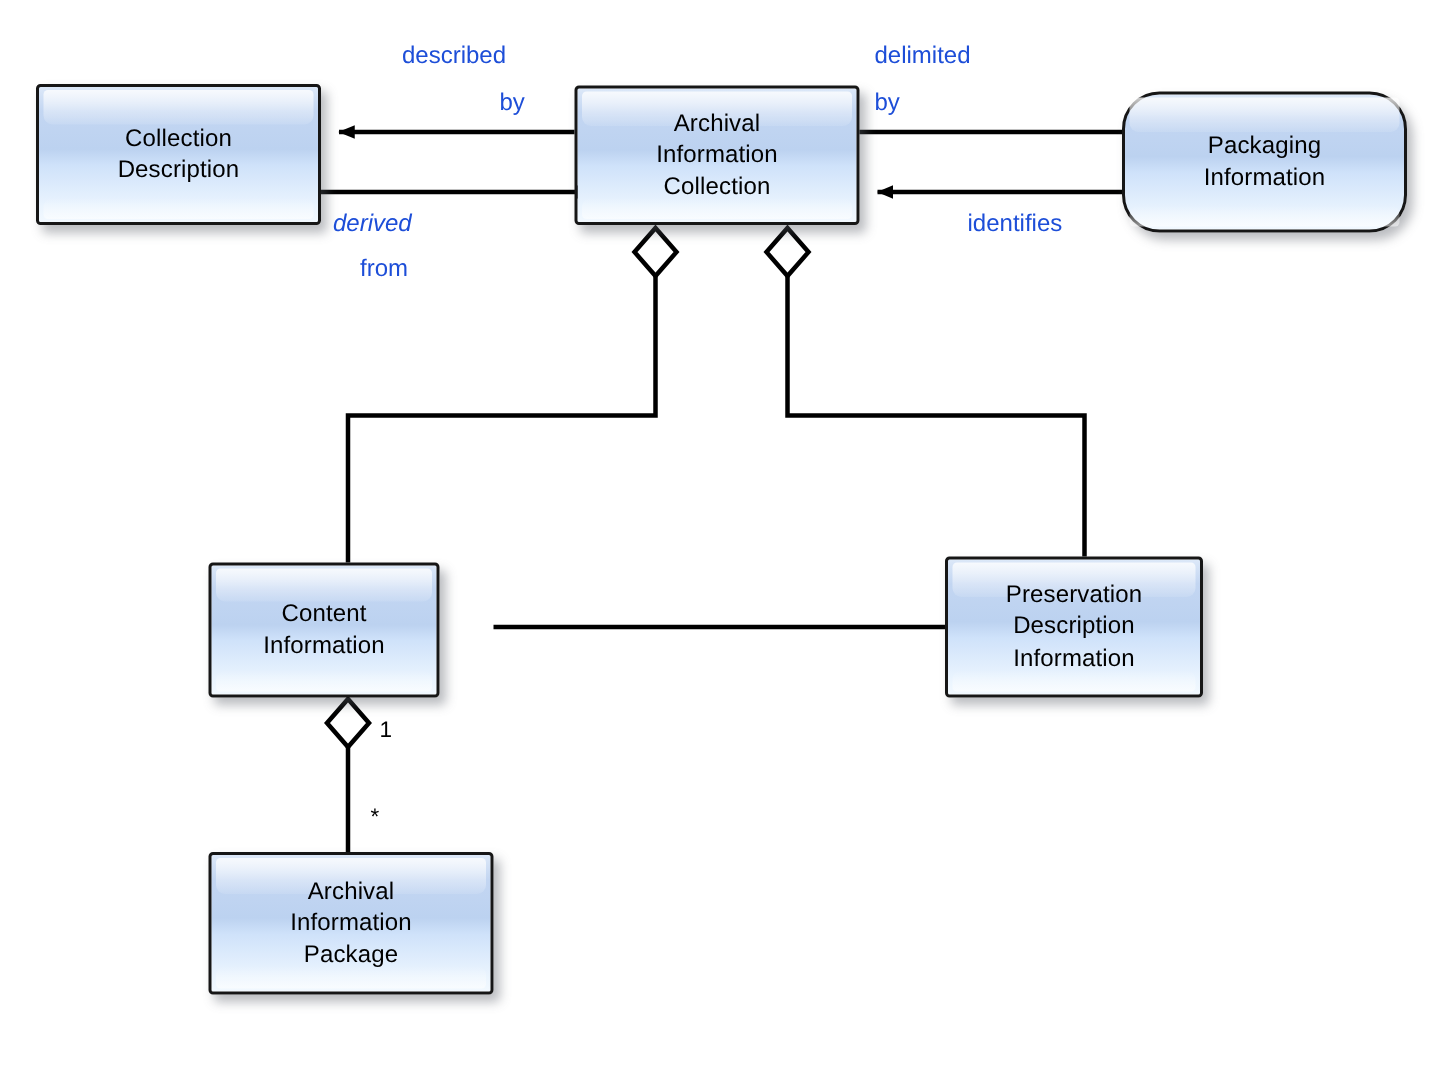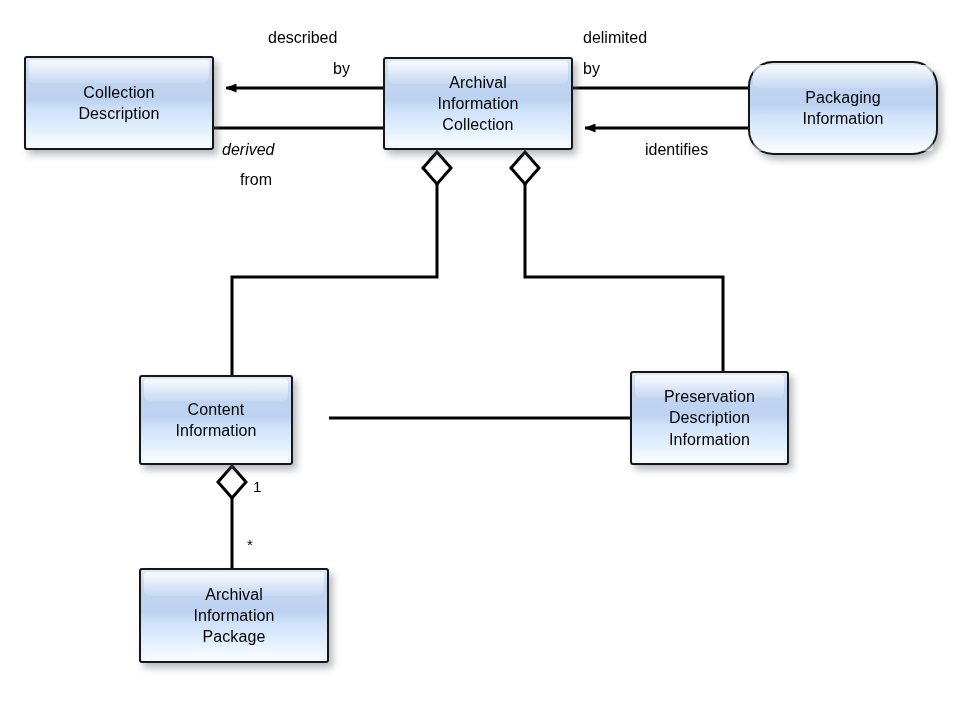--- a/index.html
+++ b/index.html
@@ -80,21 +80,21 @@
     border-radius: 6px 6px 3px 3px;
     background: linear-gradient(to bottom,
         rgba(255,255,255,0.0) 0%,
         rgba(255,255,255,0.55) 100%);
     pointer-events: none;
     z-index: 1;
   }
   .edge-label {
     position: absolute;
     font-size: 16px;
-    color: #000000;
+    color: #1d4ed8;
     white-space: nowrap;
     z-index: 4;
     line-height: 1.28;
   }
   .mult-label {
     position: absolute;
     font-size: 15px;
     color: #000000;
     white-space: nowrap;
     z-index: 4;
@@ -157,21 +157,21 @@
   </div>
 
   <div class="node" style="left: 748px; top: 61px; width: 190px; height: 94px; border-radius: 25px;">
     <span class="node-inner">Packaging<br>Information</span>
   </div>
 
   <div class="node" style="left: 139px; top: 375px; width: 154px; height: 90px;">
     <span class="node-inner">Content<br>Information</span>
   </div>
 
-  <div class="node" style="left: 630px; top: 371px; width: 159px; height: 94px;">
+  <div class="node" style="left: 630px; top: 371px; width: 172px; height: 94px;">
     <span class="node-inner">Preservation<br>Description<br>Information</span>
   </div>
 
   <div class="node" style="left: 139px; top: 568px; width: 190px; height: 95px;">
     <span class="node-inner">Archival<br>Information<br>Package</span>
   </div>
 
   <div class="edge-label" style="left: 268px; top: 28px;">described</div>
   <div class="edge-label" style="left: 333px; top: 59px;">by</div>
   <div class="edge-label" style="left: 583px; top: 28px;">delimited</div>

